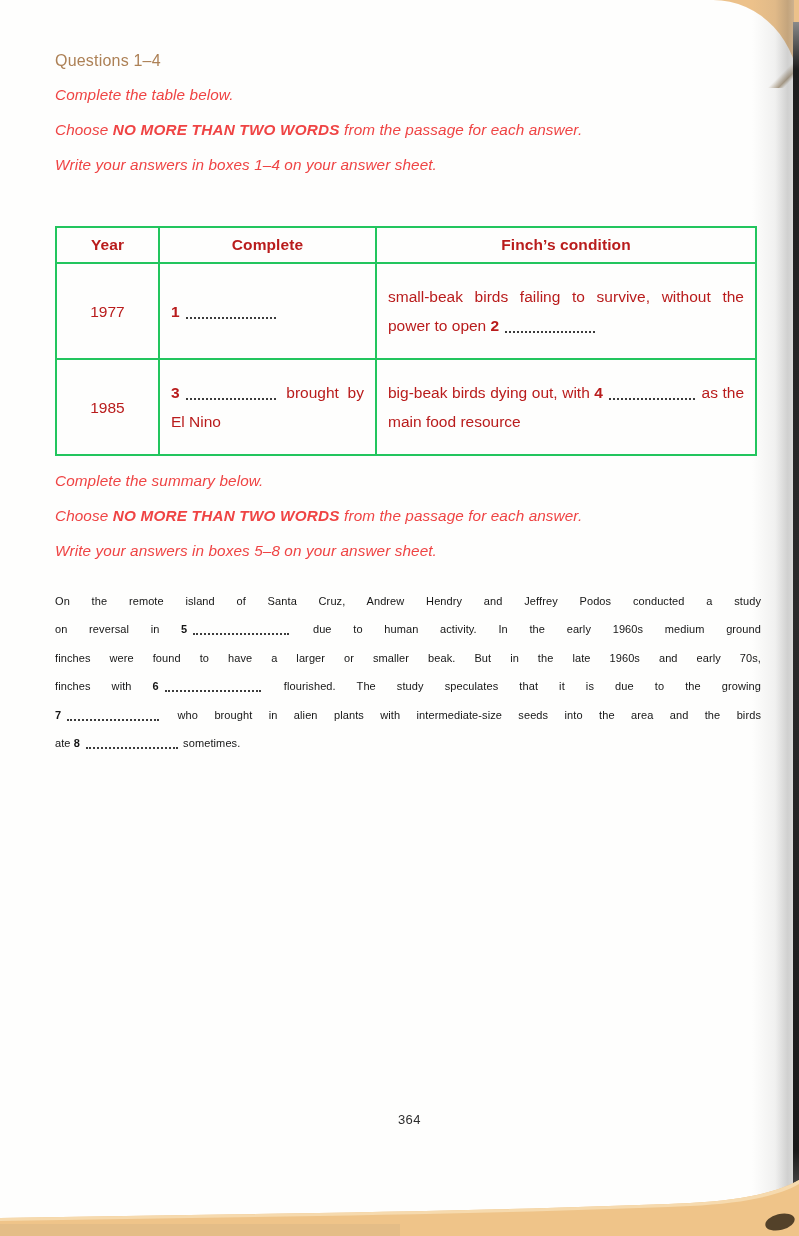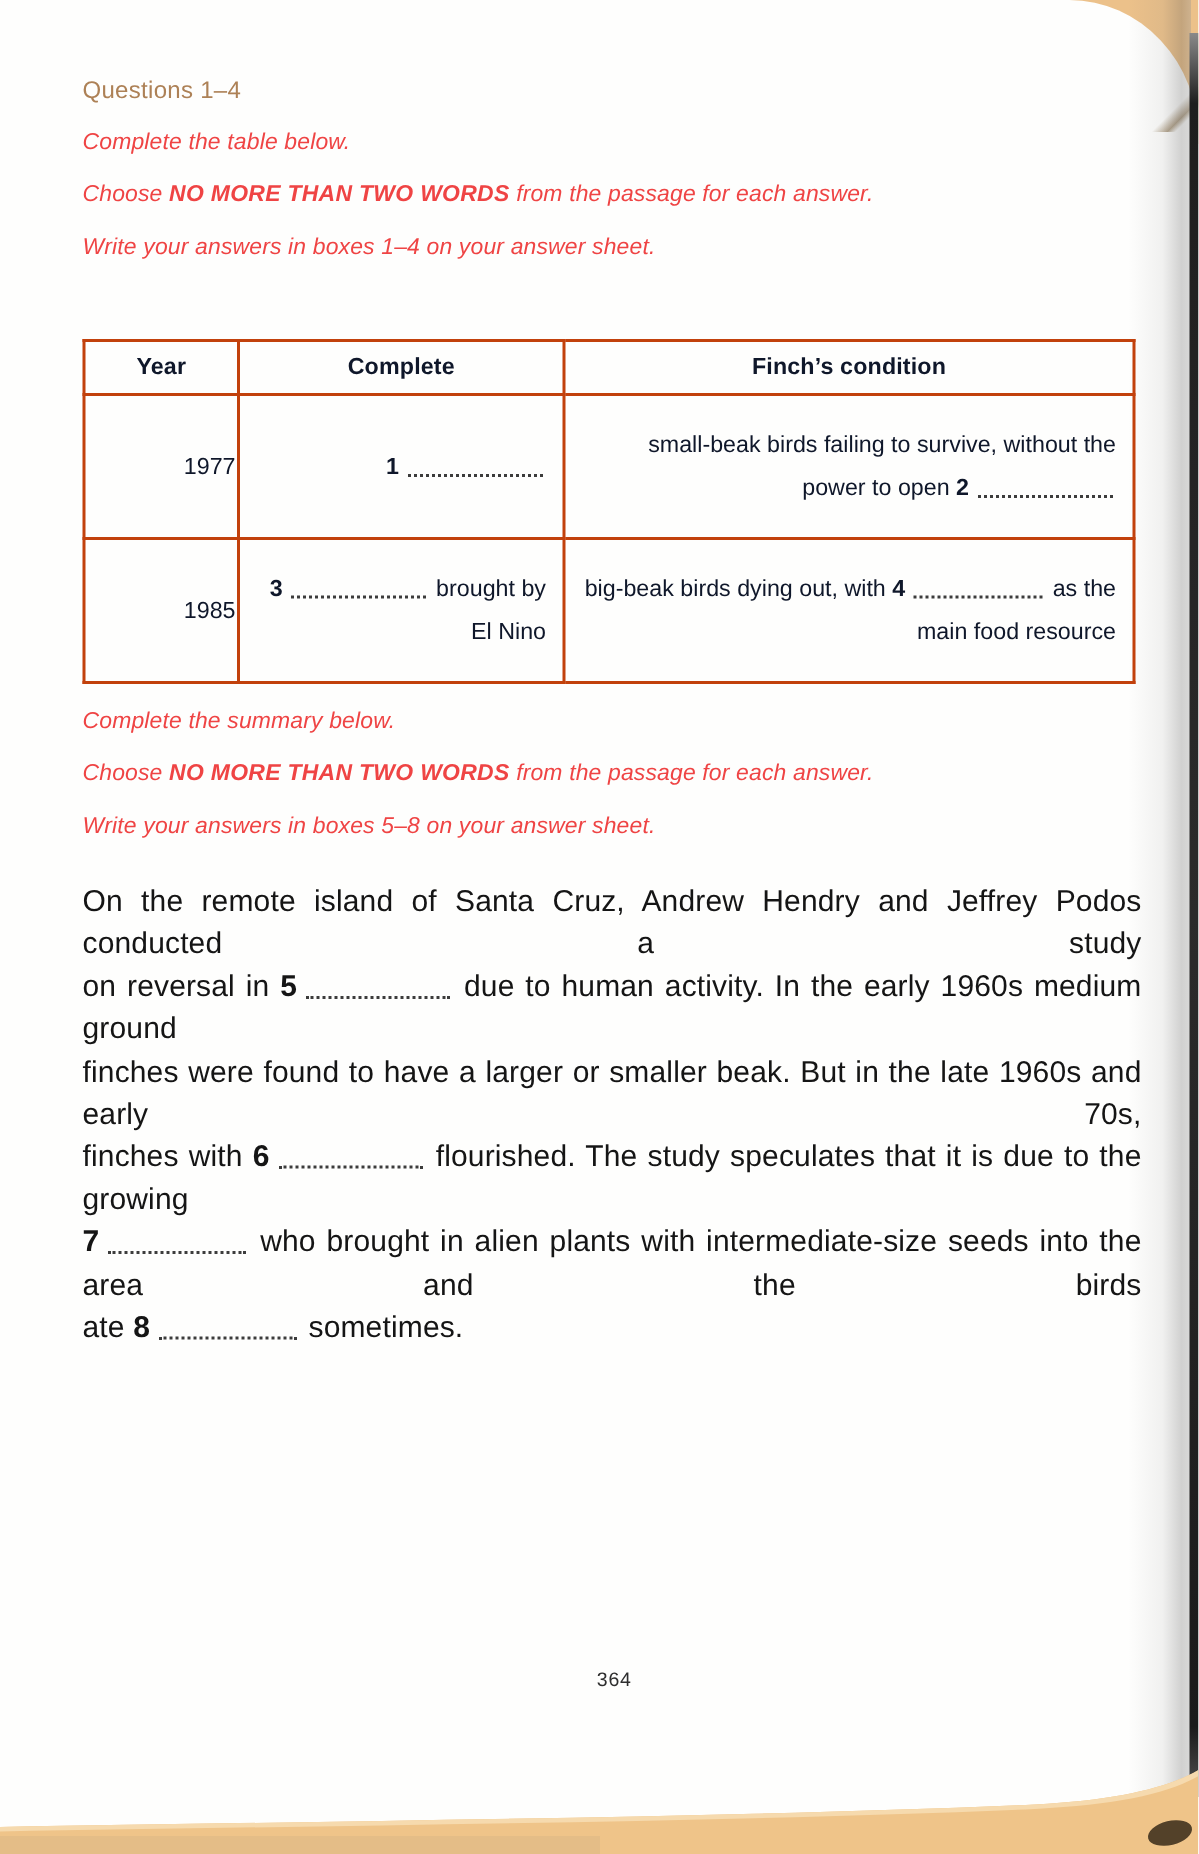--- a/index.html
+++ b/index.html
@@ -48,35 +48,35 @@
   }
   .instr b{letter-spacing:0.2px;}
   
   table.answers{
     border-collapse:collapse;margin-top:51px;width:700px;table-layout:fixed;
   }
   table.answers col.c-year{width:103px;}
   table.answers col.c-climate{width:217px;}
   table.answers col.c-cond{width:380px;}
   table.answers th,table.answers td{
-    border:2px solid #c2410c;font-size:15.5px;color:#0f172a;
+    border:2px solid #22c55e;font-size:15.5px;color:#b91c1c;
   }
   table.answers th{padding:8px 4px;font-size:15.5px;letter-spacing:0.1px;}
-  table.answers td{height:62px;vertical-align:middle;line-height:29px;text-align:right;}
+  table.answers td{height:62px;vertical-align:middle;line-height:29px;}
   td.year-cell{text-align:center;}
   td.climate-cell{padding:4px 11px;text-align:justify;}
   td.cond-cell{padding:16px 11px;text-align:justify;}
   
   .blank{
     display:inline-block;height:13px;margin-left:6px;margin-right:2px;
     border-bottom:2px dotted #3c3c3c;vertical-align:baseline;
     transform:translateY(2px);
   }
   
-  .summary{margin-top:26px;width:706px;font-size:20px;color:#151515;}
+  .summary{margin-top:26px;width:706px;font-size:11px;color:#151515;}
   .pline{
     text-align:justify;text-align-last:justify;line-height:28.4px;
     letter-spacing:0.1px;
   }
   .pline.last{text-align-last:left;}
   
   .pagenum{
     position:absolute;top:1112px;left:20px;right:0;text-align:center;
     font-size:13px;color:#2e2e2e;letter-spacing:0.5px;
   }

